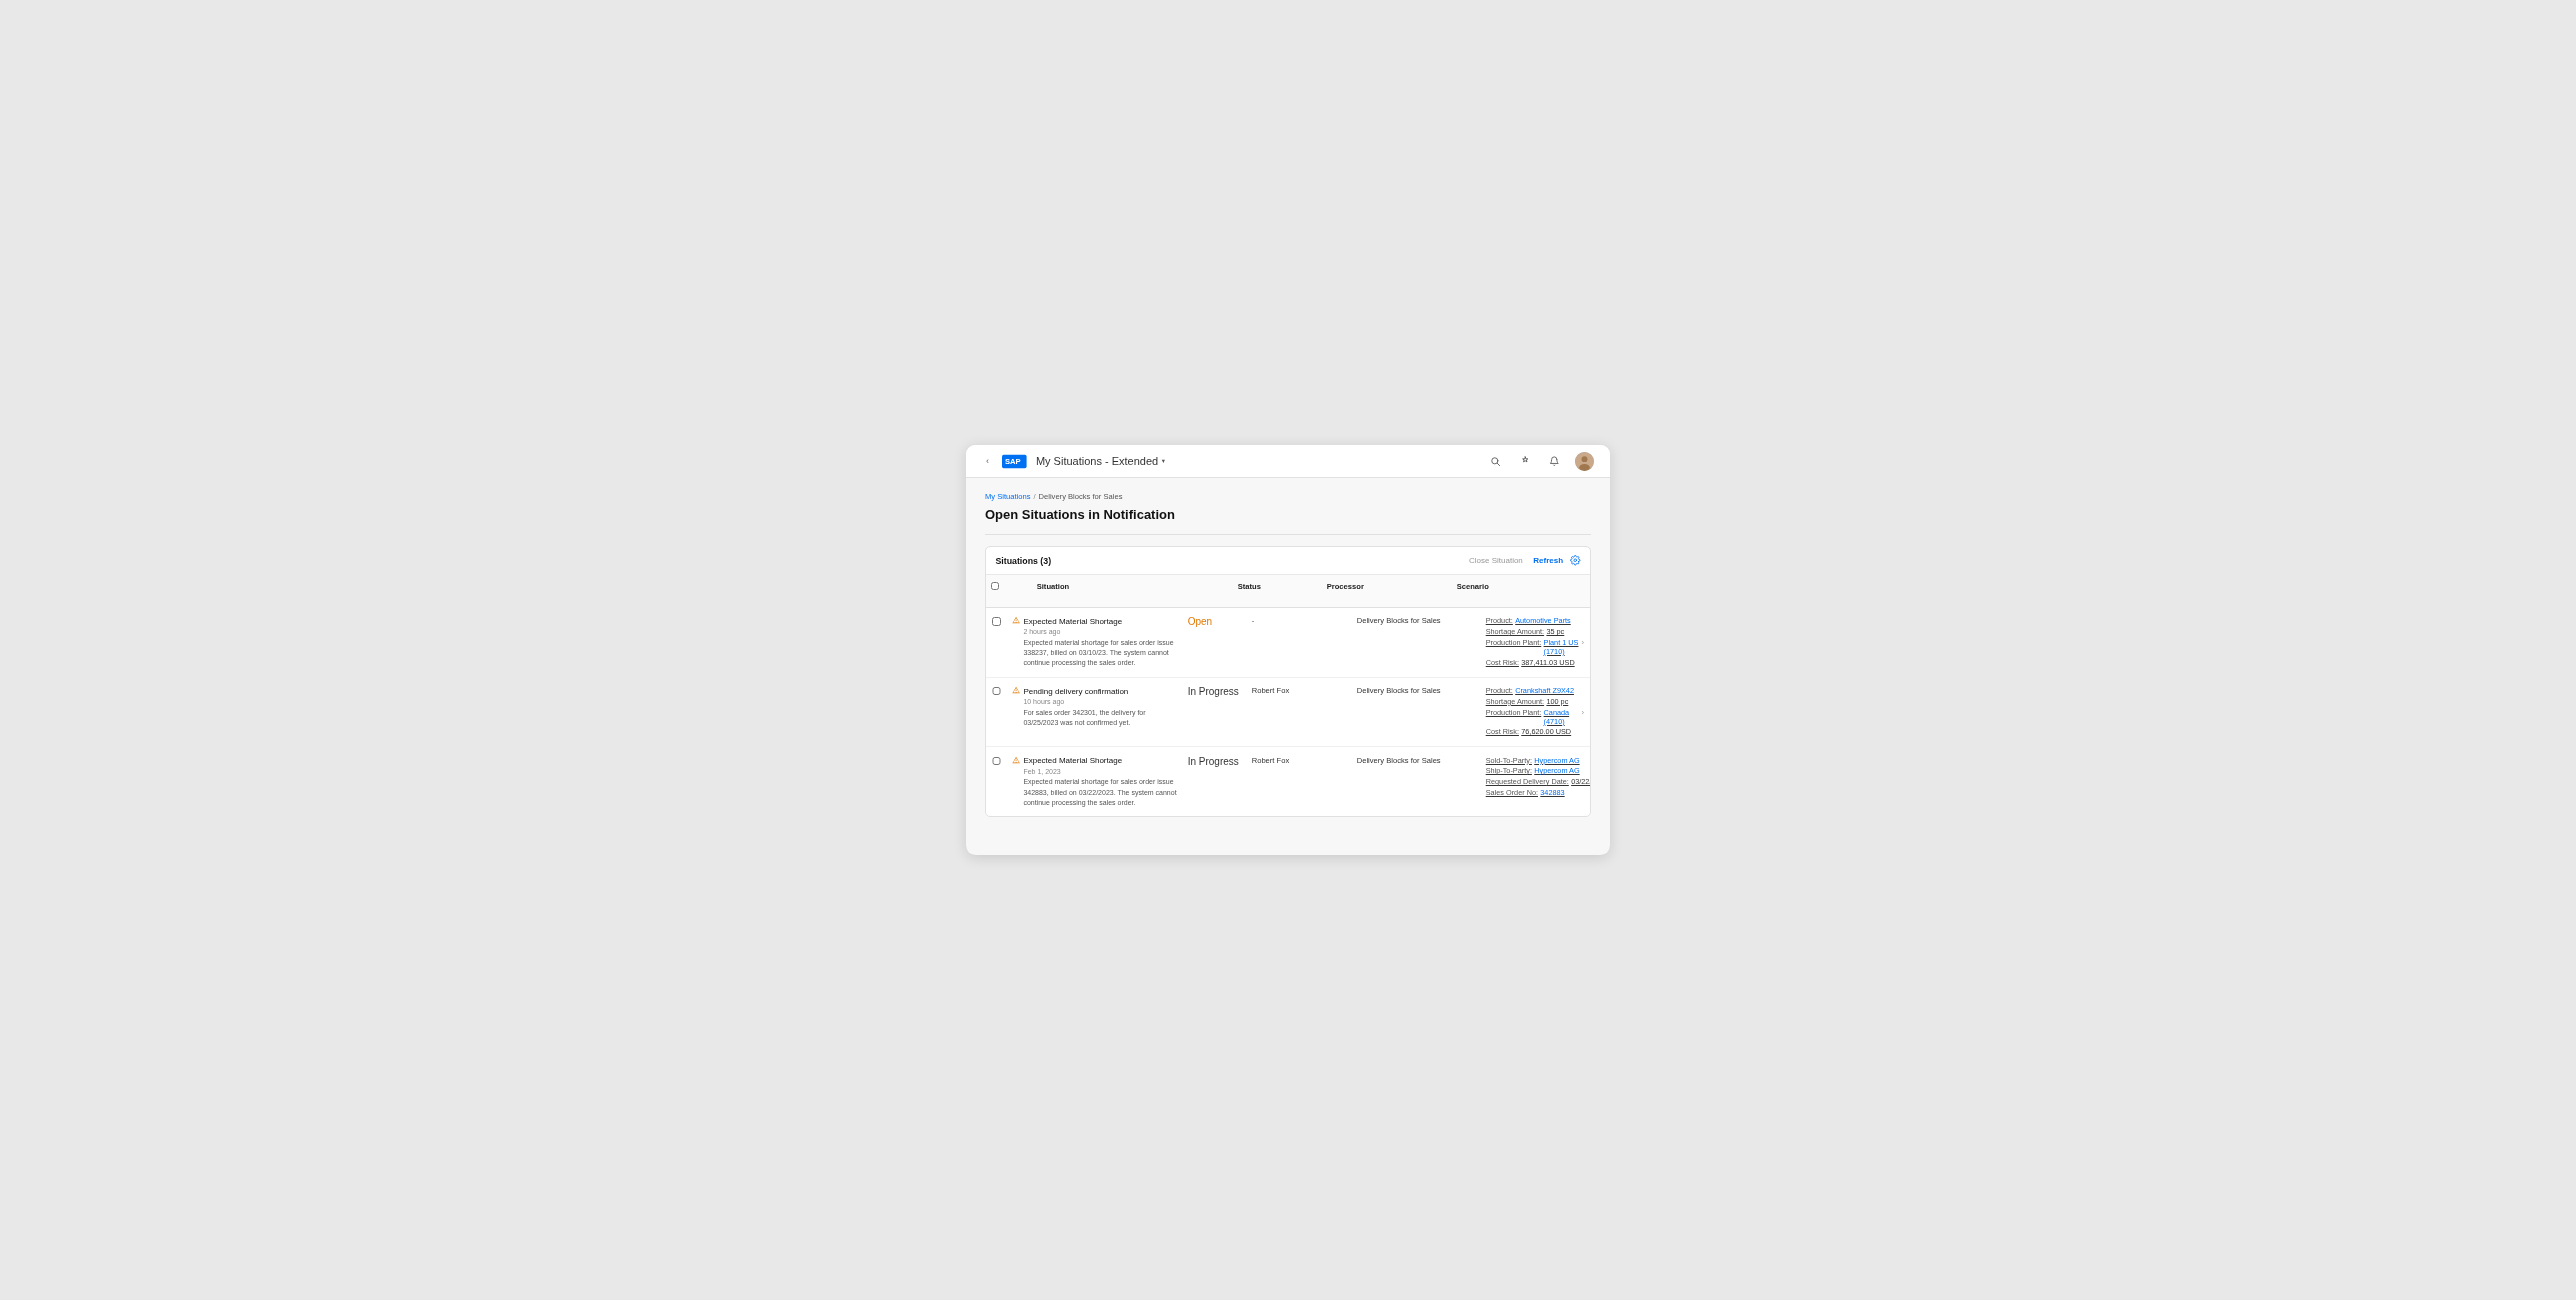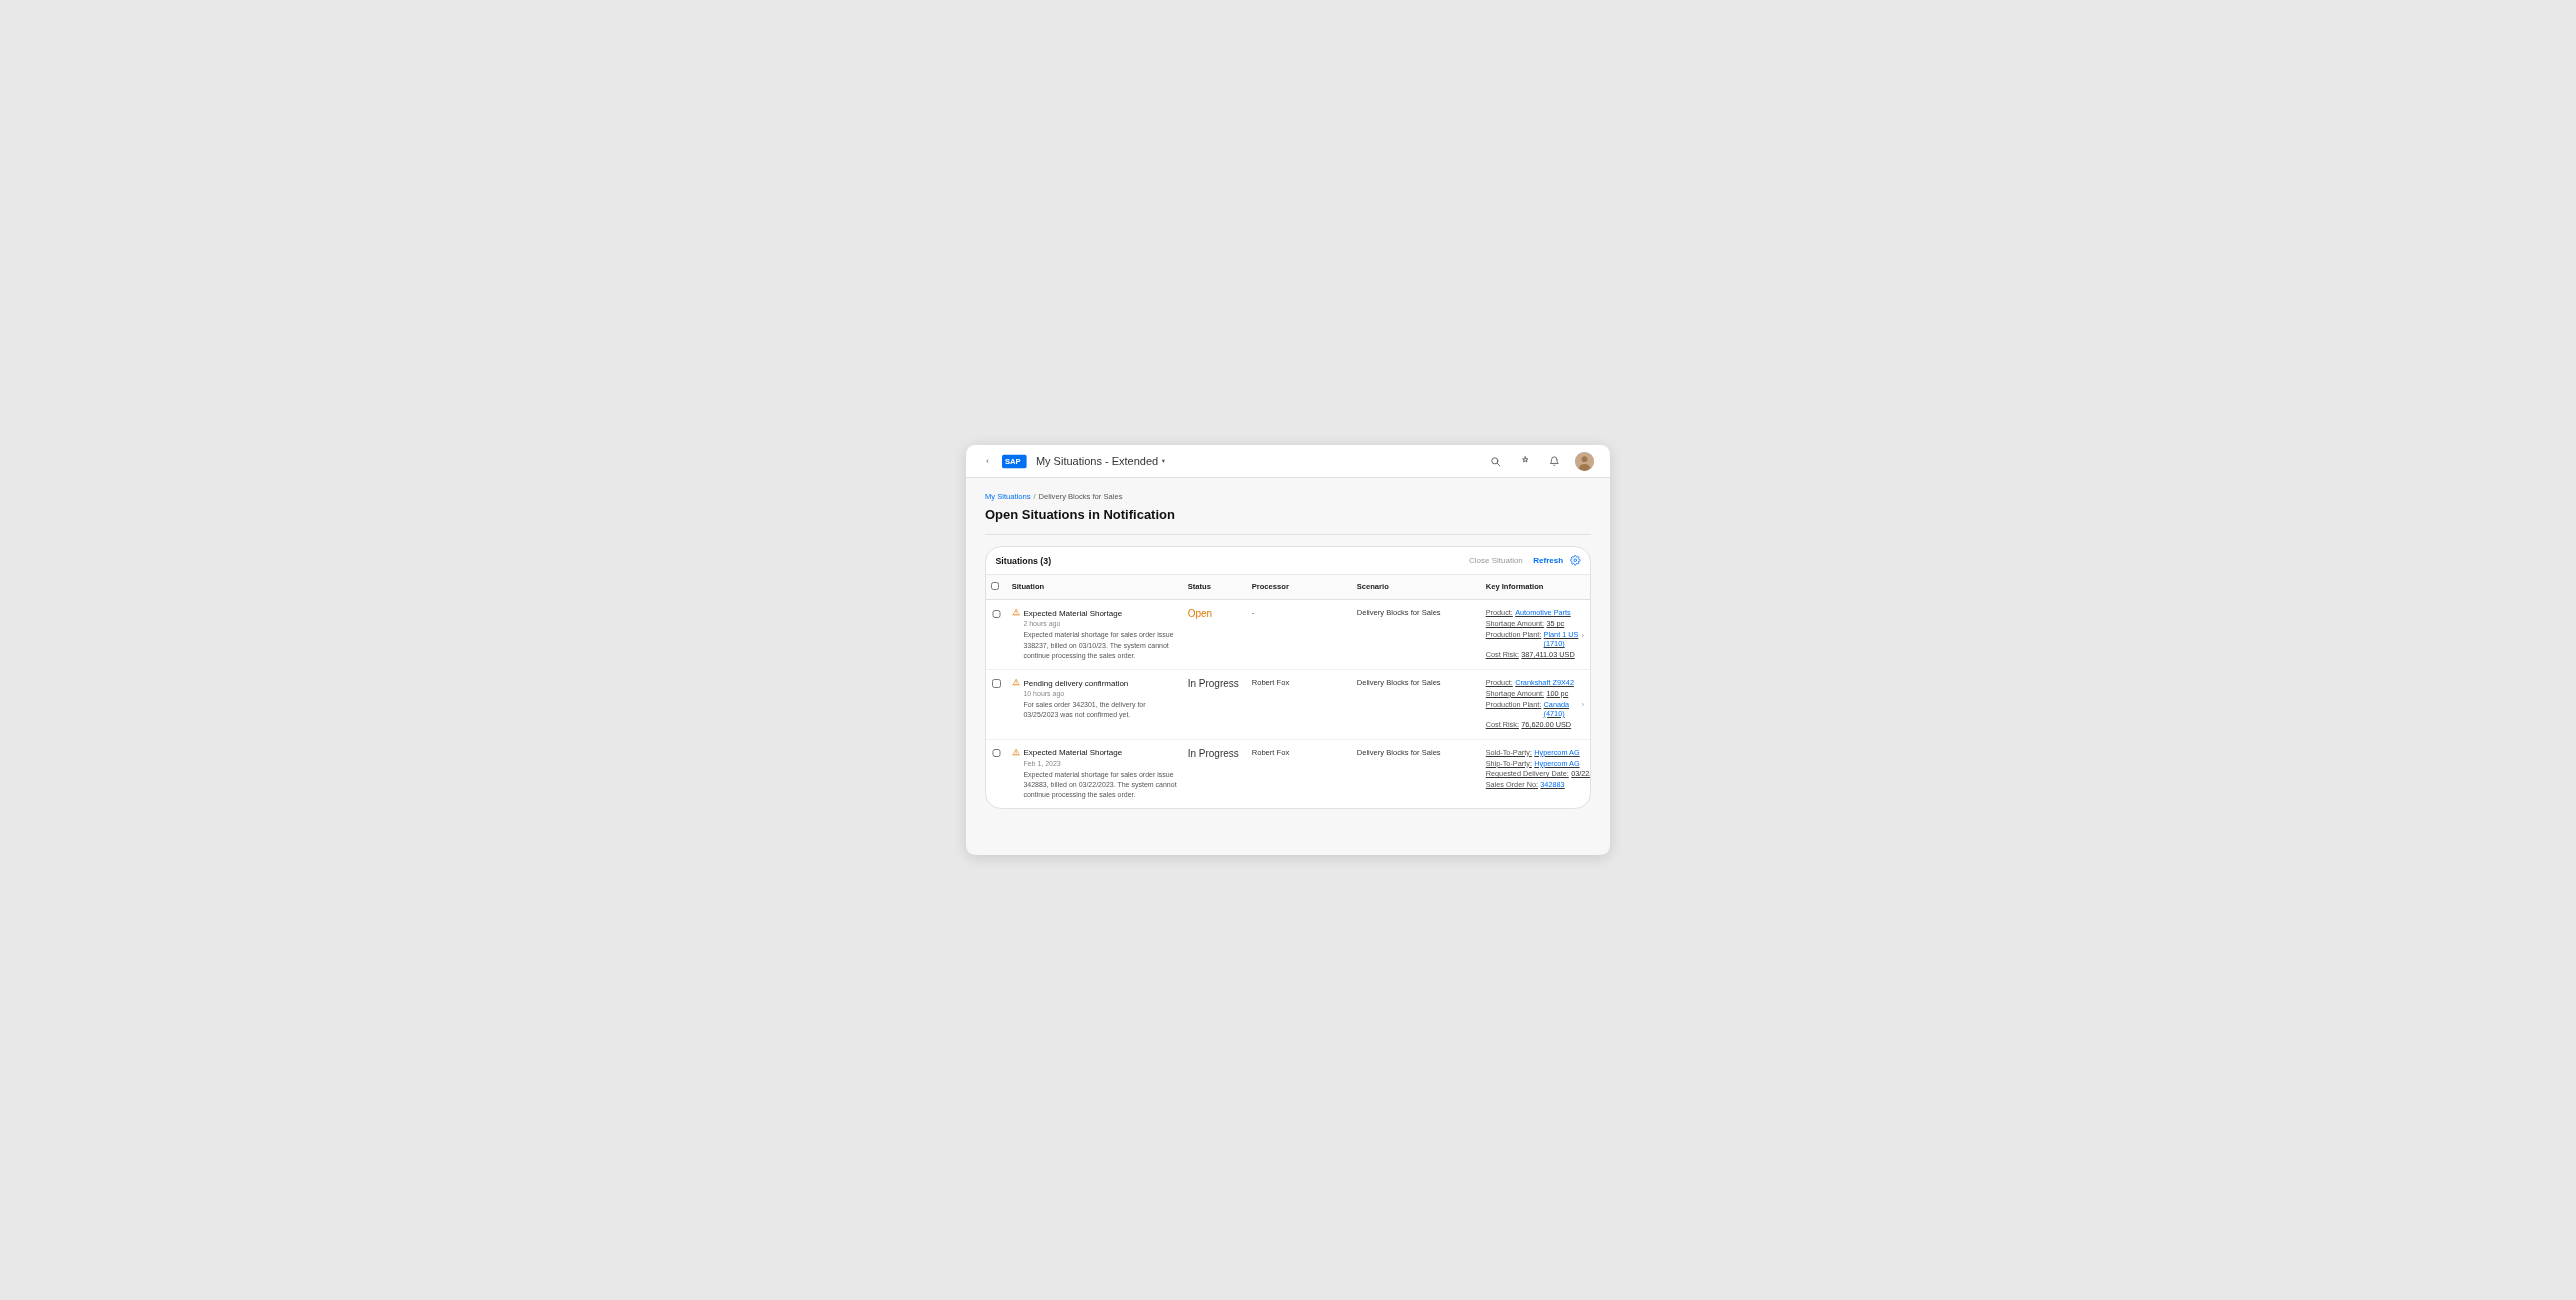--- a/index.html
+++ b/index.html
@@ -124,21 +124,21 @@
     }
     .page-title {
       font-size: 13px;
       font-weight: 700;
       color: #111;
       margin-bottom: 11.7px;
     }
     
     .table-card {
       background: #fff;
-      border-radius: 16px;
+      border-radius: 5px;
       border: 0.6px solid #e0e0e0;
       overflow: hidden;
     }
     .table-toolbar {
       display: flex;
       align-items: center;
       padding: 8.2px 9.4px;
       border-bottom: 0.6px solid #e8e8e8;
     }
     .table-title {
@@ -173,20 +173,21 @@
       display: flex;
       align-items: center;
     }
     
     .col-headers {
       display: grid;
       grid-template-columns: 21px 176px 64px 105px 129px 1fr;
       border-bottom: 1.2px solid #e0e0e0;
       padding: 4.7px 0;
       background: #fafafa;
+      gap: 25px;
     }
     .col-header {
       font-size: 7.6px;
       font-weight: 700;
       color: #222;
       padding: 2.3px 4.7px;
     }
     
     .situation-row {
       display: grid;

